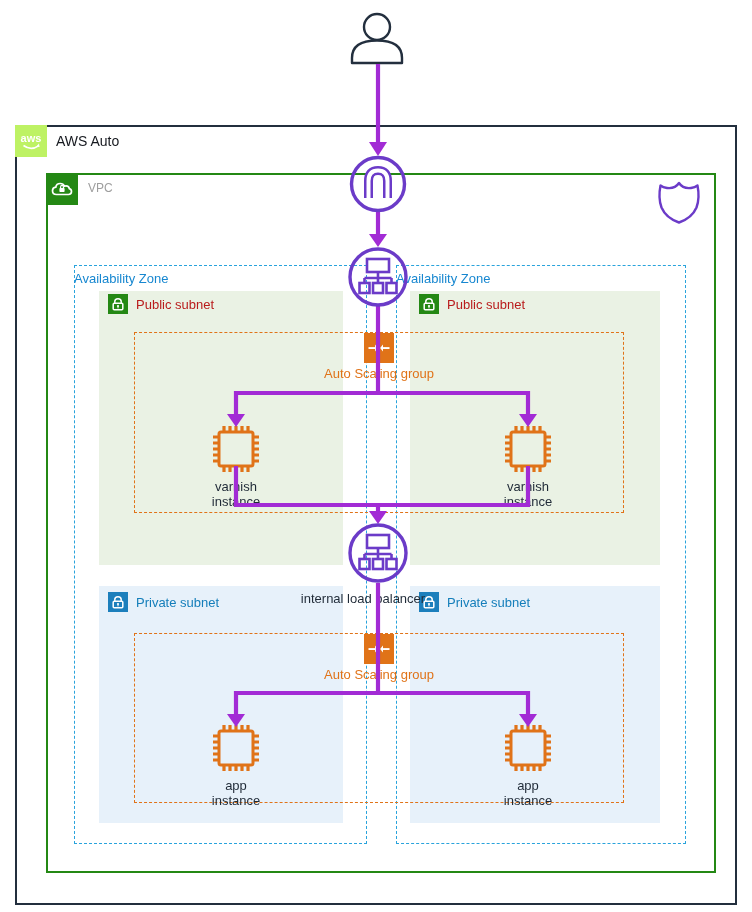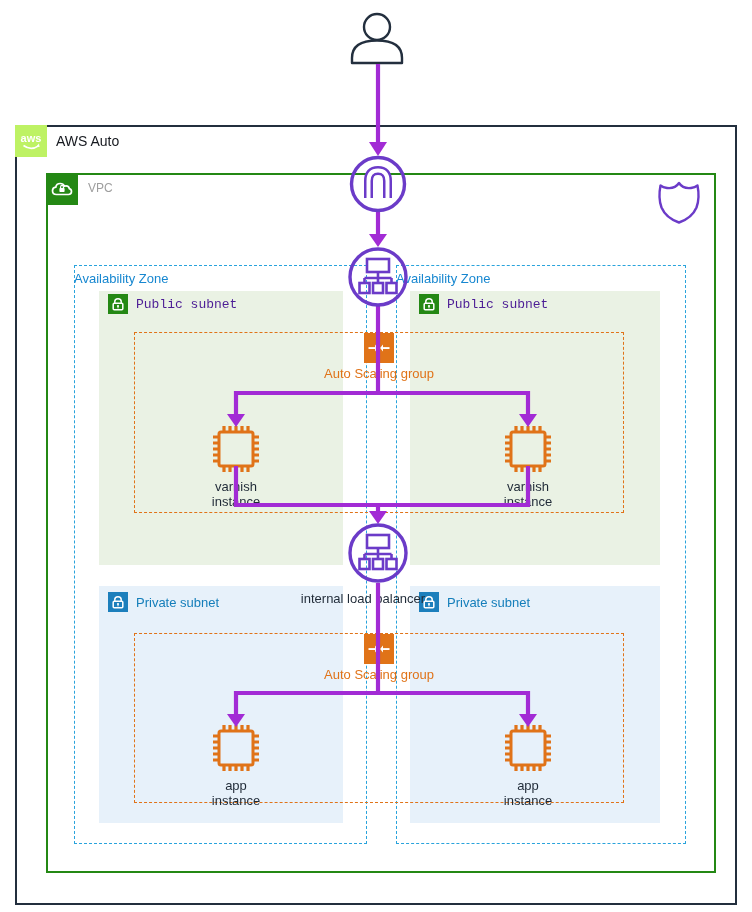--- a/index.html
+++ b/index.html
@@ -23,21 +23,21 @@
   .pub{background:#eaf2e4;}
   .priv{background:#e7f1fa;}
   .sn1{left:99px;top:291px;width:244px;height:274px;}
   .sn2{left:410px;top:291px;width:250px;height:274px;}
   .sn3{left:99px;top:586px;width:244px;height:237px;}
   .sn4{left:410px;top:586px;width:250px;height:237px;}
   .sn-icon{width:20px;height:20px;}
   .sn-icon.g{background:#248814;}
   .sn-icon.b{background:#1c7fbc;}
   .sn-label{font-size:13px;}
-  .sn-label.g{color:#4c1d95;font-family:Liberation Mono, monospace;}
+  .sn-label.g{color:#b91c1c;}
   .sn-label.b{color:#147eba;}
   .asg{border:1.5px dashed #e07318;}
   .asg1{left:134px;top:332px;width:490px;height:181px;}
   .asg2{left:134px;top:633px;width:490px;height:170px;}
   .asg-icon{left:364px;width:30px;height:30px;}
   .asg-label{left:279px;width:200px;text-align:center;font-size:13px;color:#e07318;}
   .chip{width:48px;height:48px;}
   .node-label{width:130px;text-align:center;font-size:13px;line-height:15px;
               color:#1f2a37;white-space:pre-line;}
   .overlay{left:0;top:0;z-index:10;pointer-events:none;}

